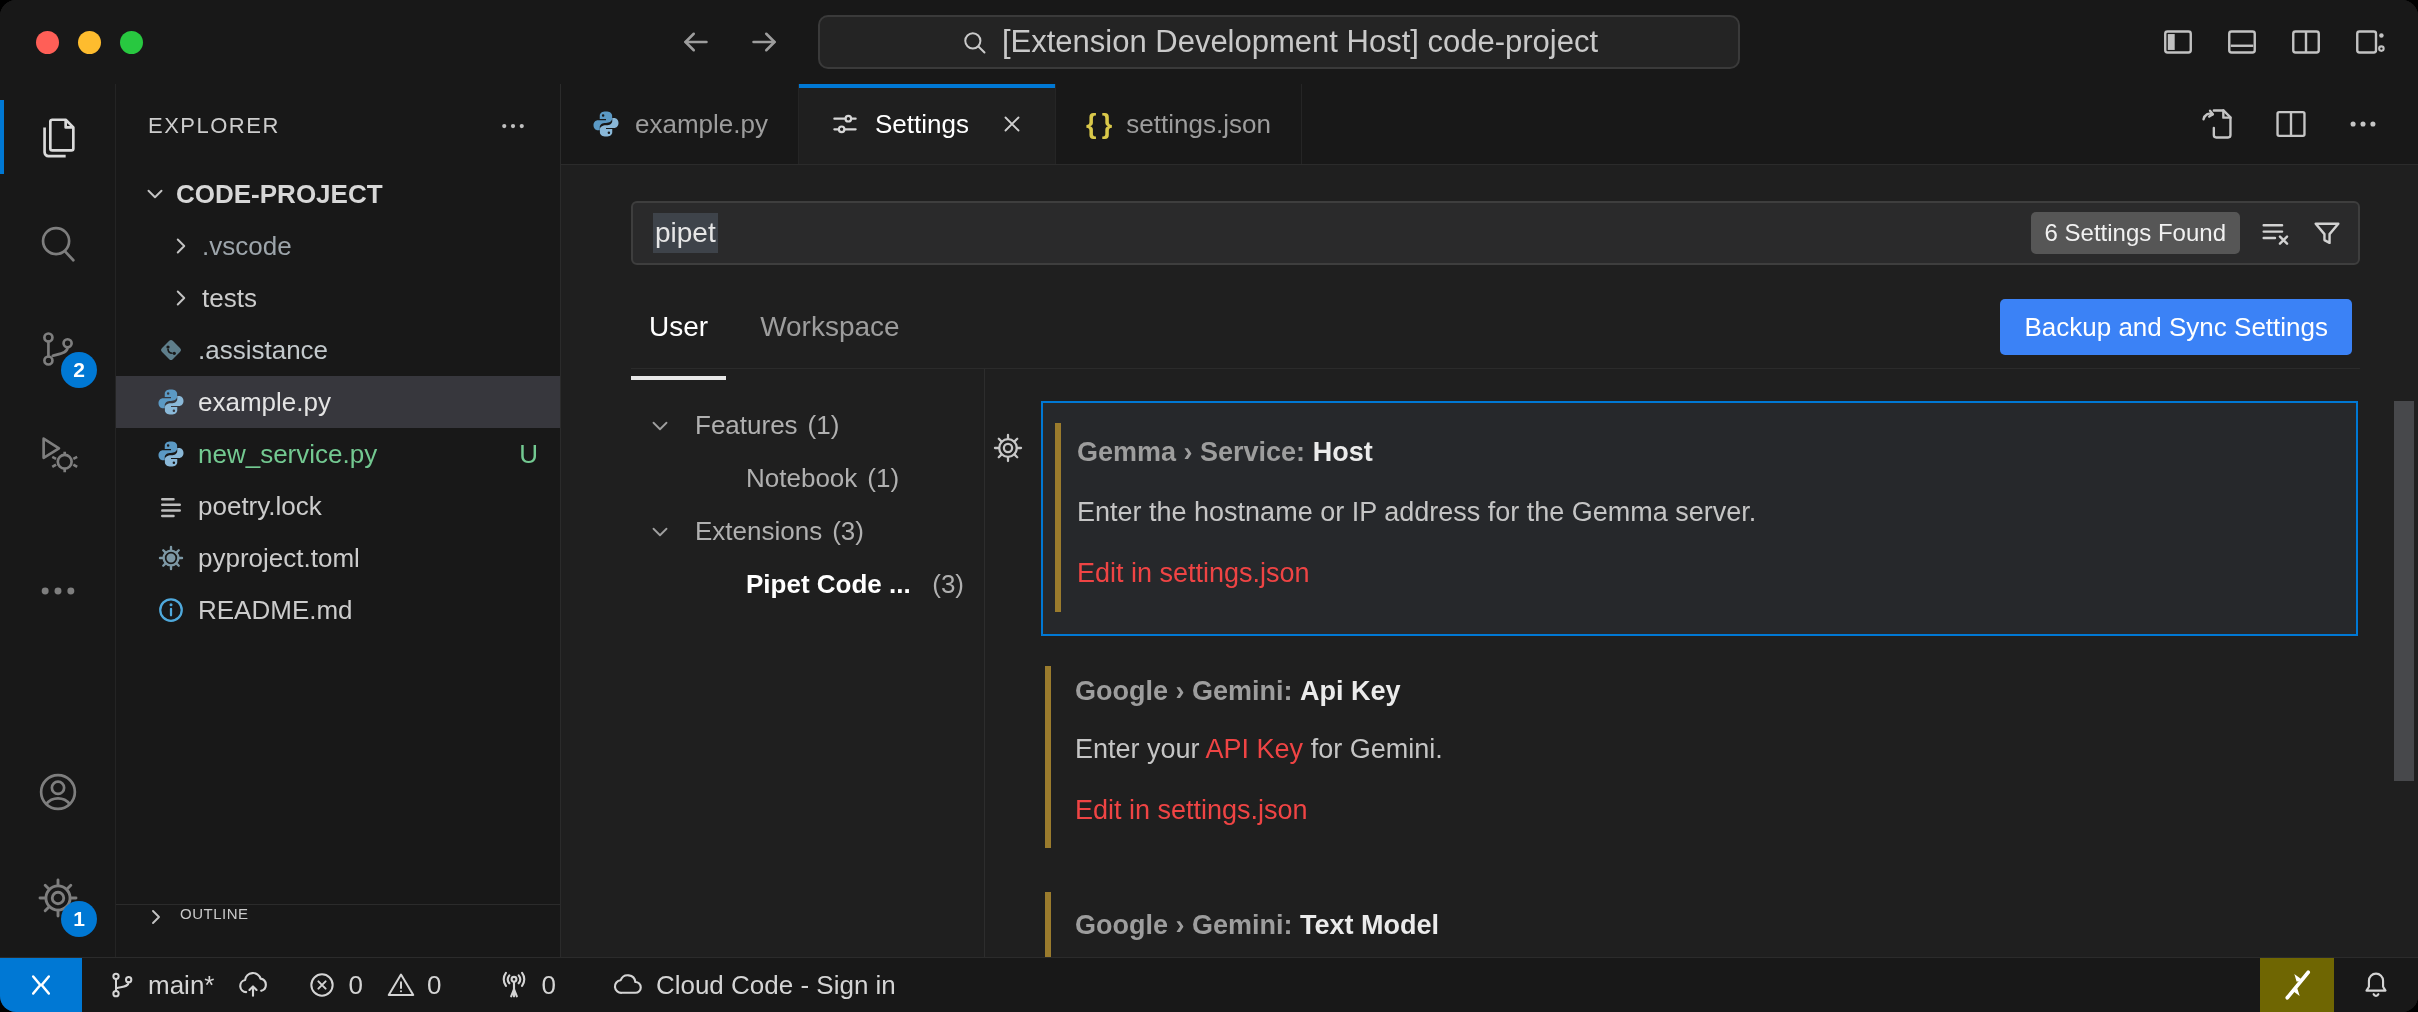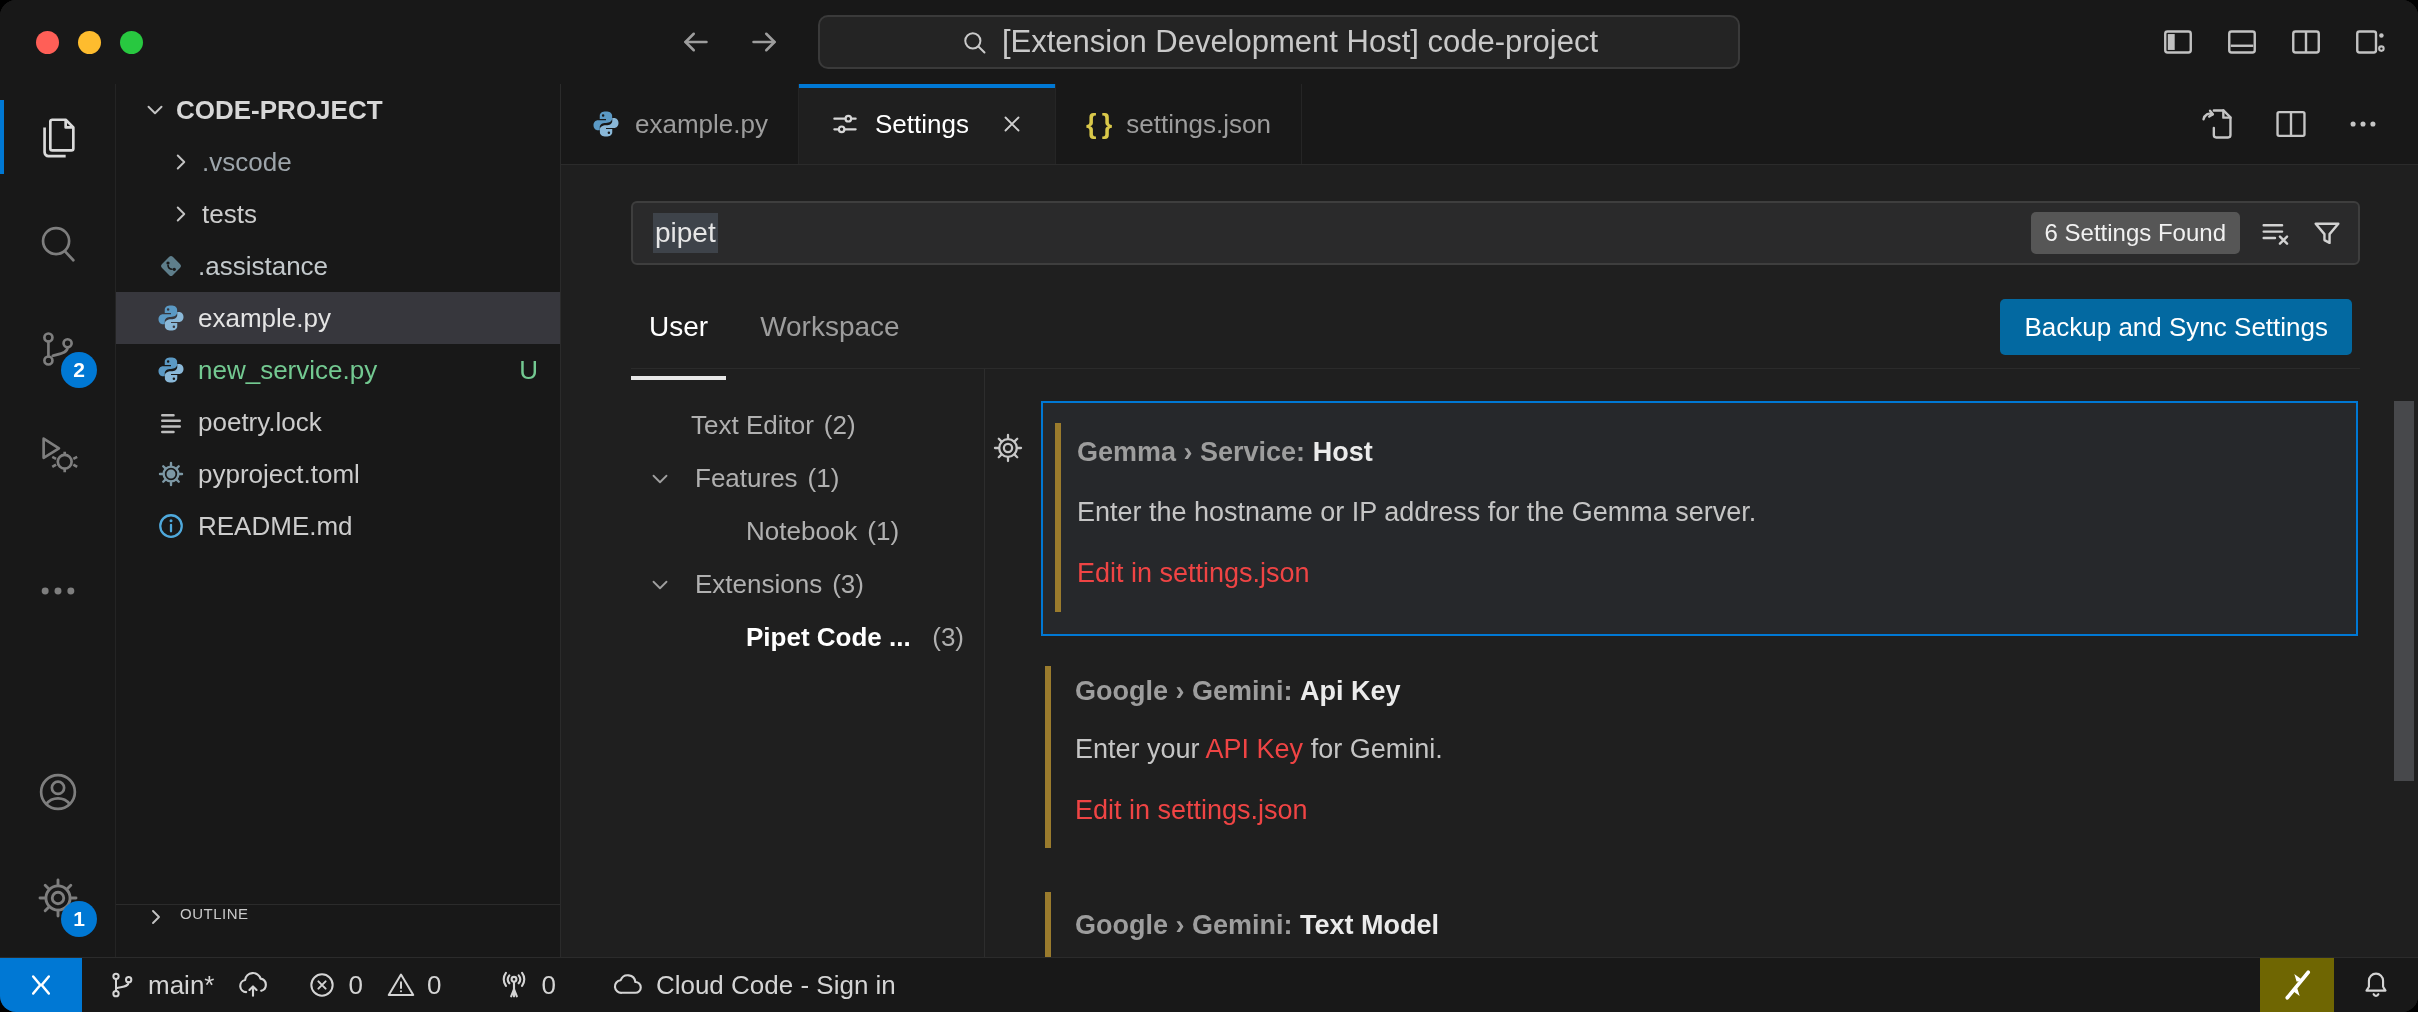--- a/index.html
+++ b/index.html
@@ -59,21 +59,21 @@
     border:2px solid #3e3e3e;border-radius:6px;box-sizing:border-box;display:flex;align-items:center;
     padding:0 14px 0 20px;font-size:28px;color:#e6e6e6;}
   .settings-search .sel{background:#3e434a;padding:4px 2px;}
   .search-right{margin-left:auto;display:flex;align-items:center;gap:18px;}
   .results-badge{background:#565656;color:#f1f1f1;font-size:24px;border-radius:5px;padding:7px 14px;}
   .sicon{color:#d2d2d2;}
   .scope-tabs{position:absolute;left:88px;top:146px;display:flex;gap:52px;font-size:28px;}
   .scope{color:#9d9d9d;position:relative;padding-bottom:18px;}
   .scope.active{color:#ffffff;}
   .scope.active::after{content:'';position:absolute;left:-18px;right:-18px;bottom:-19px;height:4px;background:#e7e7e7;}
-  .sync-btn{position:absolute;right:66px;top:134px;height:56px;background:#0369a1;color:#fff;font-size:26px;
+  .sync-btn{position:absolute;right:66px;top:134px;height:56px;background:#3b82f6;color:#fff;font-size:26px;
     border-radius:5px;display:flex;align-items:center;padding:0 24px;}
   .header-sep{position:absolute;left:70px;right:58px;top:203px;height:1px;background:#2b2b2b;}
   .content{position:absolute;left:0;right:0;top:204px;bottom:0;overflow:hidden;}
   .toc{position:absolute;left:0;top:0;width:423px;padding-top:30px;font-size:26px;color:#b0b0b0;}
   .toc-row{height:53px;display:flex;align-items:center;padding-right:20px;}
   .toc-row .chev{margin-left:86px;margin-right:8px;color:#9f9f9f;flex:none;}
   .toc-row .lab1{margin-left:130px;}
   .toc-row .lab-after-chev{margin-left:0;}
   .toc-row .lab2{margin-left:185px;}
   .toc-row.sel .lab2{color:#ffffff;font-weight:700;}
@@ -221,20 +221,30 @@
               <circle cx="12" cy="12" r="3"></circle>
               <circle cx="12" cy="12" r="6.3"></circle>
               <path d="M12 2.6v3M12 18.4v3M2.6 12h3M18.4 12h3M5.3 5.3l2.1 2.1M16.6 16.6l2.1 2.1M18.7 5.3l-2.1 2.1M7.4 16.6l-2.1 2.1"></path>
             </svg>
           <span class="ab-badge">1</span>
         </div>
       </div>
     </div>
 
     <div class="sidebar">
+      <div class="sb-header">
+        <span>EXPLORER</span>
+        <span class="more">
+          <svg width="30" height="30" viewBox="0 0 24 24" fill="currentColor">
+              <circle cx="5" cy="12" r="1.7"></circle>
+              <circle cx="12" cy="12" r="1.7"></circle>
+              <circle cx="19" cy="12" r="1.7"></circle>
+            </svg>
+        </span>
+      </div>
       <div class="tree">
         <div class="row">
           <span class="chev">
               <svg width="26" height="26" viewBox="0 0 24 24" fill="none" stroke="currentColor" stroke-width="1.8" stroke-linecap="round" stroke-linejoin="round">
                 <path d="M6 9l6 6 6-6"></path>
               </svg>
             </span>
           <span class="root-label">CODE-PROJECT</span>
         </div>
         <div class="row">
@@ -403,24 +413,20 @@
 
         <div class="scope-tabs">
           <span class="scope active">User</span>
           <span class="scope">Workspace</span>
         </div>
         <div class="sync-btn">Backup and Sync Settings</div>
         <div class="header-sep"></div>
 
         <div class="content">
           <div class="toc">
-            <div class="toc-row">
-              <span class="lab1">Text Editor</span>
-              <span class="cnt">(2)</span>
-            </div>
             <div class="toc-row">
               <span class="chev">
                   <svg width="26" height="26" viewBox="0 0 24 24" fill="none" stroke="currentColor" stroke-width="1.7" stroke-linecap="round" stroke-linejoin="round">
                     <path d="M6 9l6 6 6-6"></path>
                   </svg>
                 </span>
               <span class="lab-after-chev" style="margin-left:14px">Features</span>
               <span class="cnt">(1)</span>
             </div>
             <div class="toc-row">

